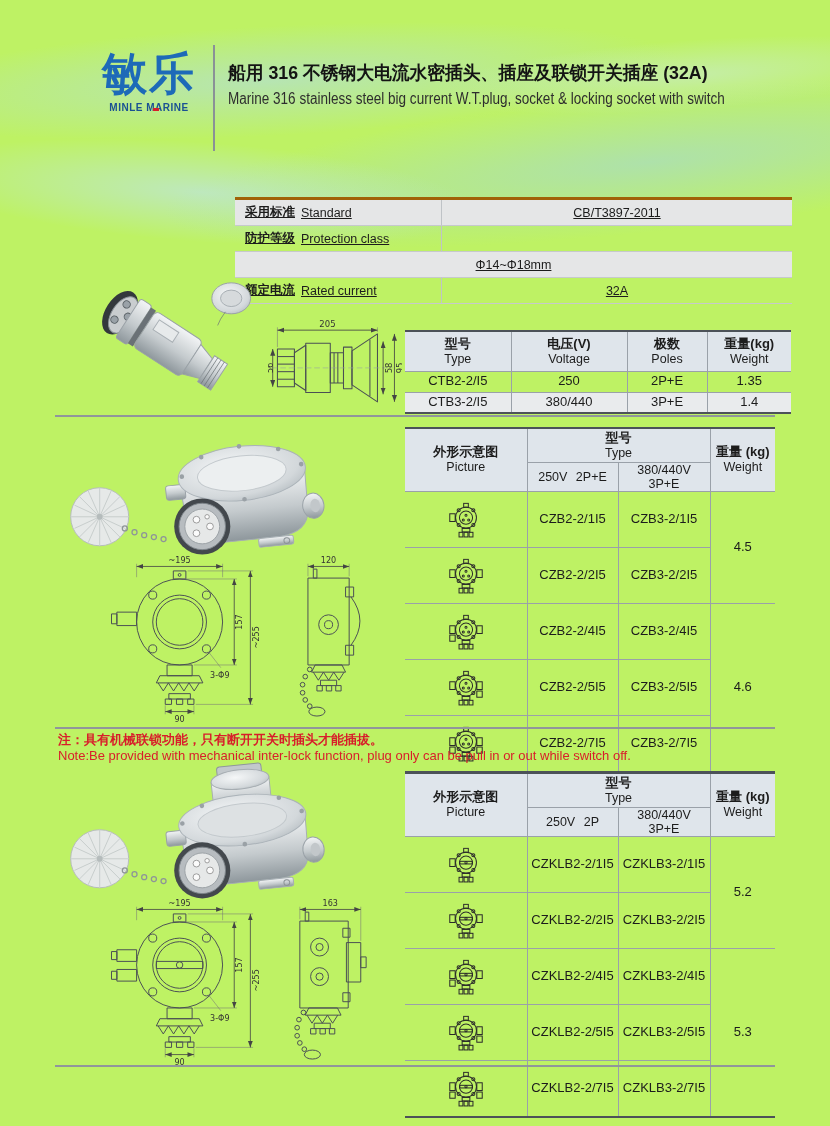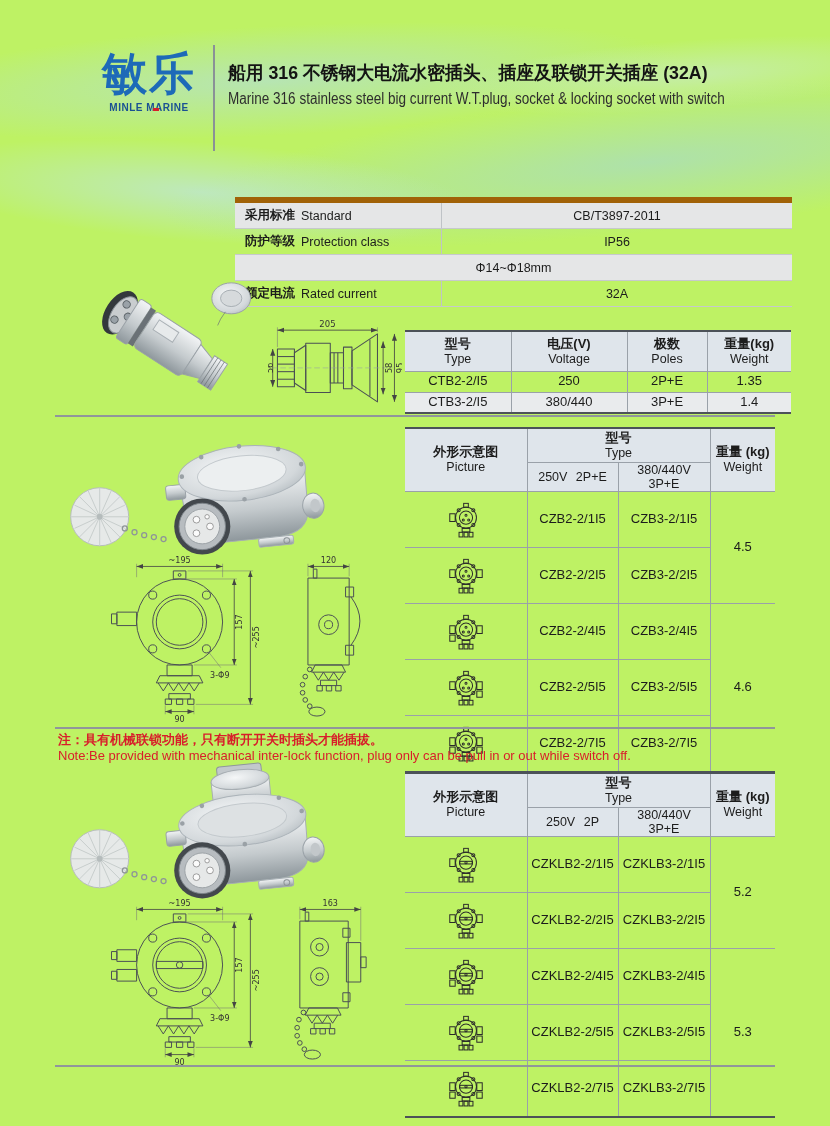--- a/index.html
+++ b/index.html
@@ -24,21 +24,21 @@
   .vdivider{position:absolute;left:213px;top:45px;width:2px;height:106px;background:#8a9197;}
   .title-zh{position:absolute;left:228px;top:60px;font-size:18.5px;font-weight:bold;color:#141414;
             white-space:nowrap;transform:scaleX(.96);transform-origin:0 50%;}
   .title-en{position:absolute;left:228px;top:90px;font-size:16px;color:#2e2e2e;
             white-space:nowrap;transform:scaleX(.845);transform-origin:0 50%;}
 
   
   .hline{position:absolute;left:55px;width:720px;height:2px;background:#90969b;}
 
   
-  .std{position:absolute;left:235px;top:197px;width:557px;border-top:6px solid #a16207;font-size:12.5px;}
+  .std{position:absolute;left:235px;top:197px;width:557px;border-top:3px solid #a16207;font-size:12.5px;text-decoration:underline;}
   .std-row{display:flex;height:25px;border-bottom:1px solid #c6c9cc;align-items:stretch;}
   .std-row:nth-child(odd){background:#e5e6e7;}
   .std-label{width:196px;padding-left:10px;display:flex;align-items:center;gap:6px;border-right:1px solid #bfc3c7;}
   .std-label .zh{font-weight:bold;}
   .std-value{flex:1;display:flex;align-items:center;justify-content:center;}
 
   
   table.spec{position:absolute;border-collapse:collapse;table-layout:fixed;text-align:center;font-size:13px;}
   table.spec th,table.spec td{border:1px solid #9aa1a9;padding:0;line-height:1.15;}
   table.spec tr > :first-child{border-left:0;}
@@ -156,21 +156,20 @@
           <span class="zh">采用标准</span>
           <span class="en">Standard</span>
         </div>
       <div class="std-value">CB/T3897-2011</div>
     </div>
     <div class="std-row">
       <div class="std-label">
           <span class="zh">防护等级</span>
           <span class="en">Protection class</span>
         </div>
-      <div class="std-value">IP56</div>
     </div>
     <div class="std-row">
       <div class="std-value">Φ14~Φ18mm</div>
     </div>
     <div class="std-row">
       <div class="std-label">
           <span class="zh">额定电流</span>
           <span class="en">Rated current</span>
         </div>
       <div class="std-value">32A</div>

